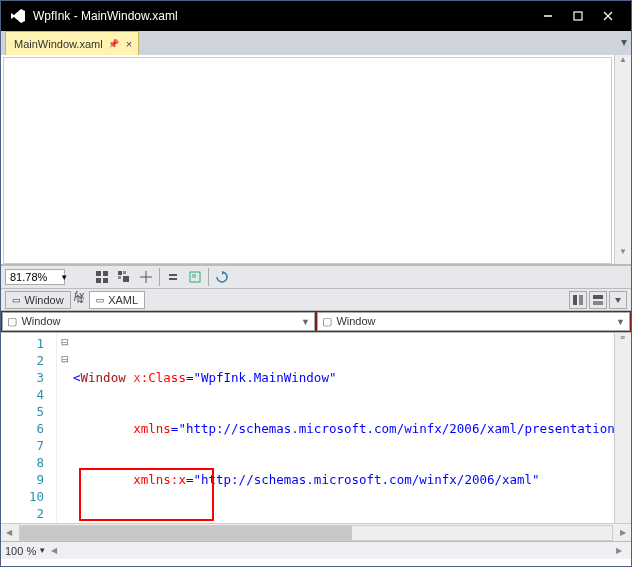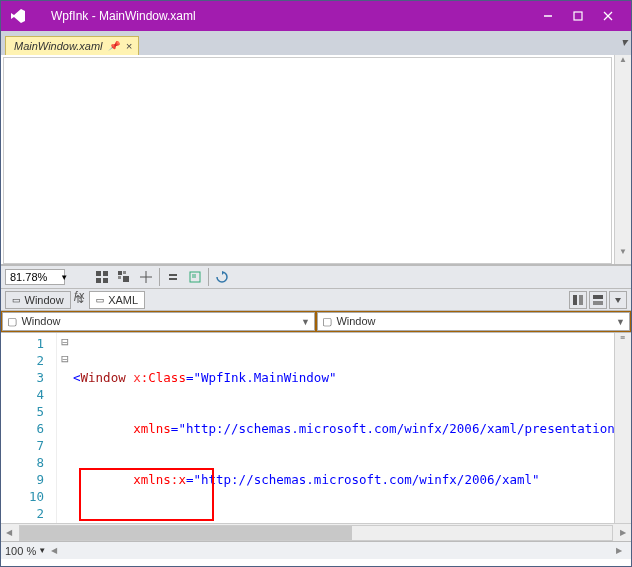--- a/index.html
+++ b/index.html
@@ -7,51 +7,48 @@
     font-family: "Segoe UI", sans-serif;
     font-size: 12px;
     background: #fff;
     width: 632px;
     height: 567px;
     overflow: hidden;
     border: 1px solid #4d6082;
   }
   
   .titlebar {
-    background: #a21caf;
+    background: #000000;
     color: #fff;
     height: 30px;
     display: flex;
     align-items: center;
     padding: 0 8px;
-    gap: 18px;
   }
   .titlebar .vs-icon {
     width: 18px; height: 18px;
     display: flex; align-items: center; justify-content: center;
     margin-right: 6px;
   }
   .titlebar .title { flex: 1; font-size: 12px; }
   .titlebar .win-controls { display: flex; gap: 0; }
   .titlebar .win-btn {
     width: 30px; height: 22px;
     display: flex; align-items: center; justify-content: center;
     color: #fff; font-size: 12px;
   }
   .titlebar .win-btn svg { stroke: #fff; }
 
   
   .tabstrip {
     background: #ced3dc;
     height: 24px;
     display: flex;
-    align-items: flex-end;
     padding-left: 4px;
     position: relative;
-    font-style: italic;
   }
   .tab {
     background: #fff3b2;
     border-top: 1px solid #c9b65a;
     border-left: 1px solid #c9b65a;
     border-right: 1px solid #c9b65a;
     padding: 3px 6px 3px 8px;
     display: flex; align-items: center; gap: 6px;
     font-size: 11px;
     color: #333;
@@ -139,21 +136,21 @@
     width: 18px; height: 18px;
     display: flex; align-items: center; justify-content: center;
     border: 1px solid #aaa; margin-left: 2px; color: #555;
   }
 
   
   .breadcrumb-row {
     display: flex;
     border-bottom: 1px solid #bbb;
     height: 22px;
-    background: #a16207;
+    background: #7f1d1d;
   }
   .breadcrumb-row .crumb {
     flex: 1;
     border: 1px solid #aaa;
     margin: 1px;
     display: flex;
     align-items: center;
     padding: 0 4px;
     justify-content: space-between;
     font-size: 11px;

